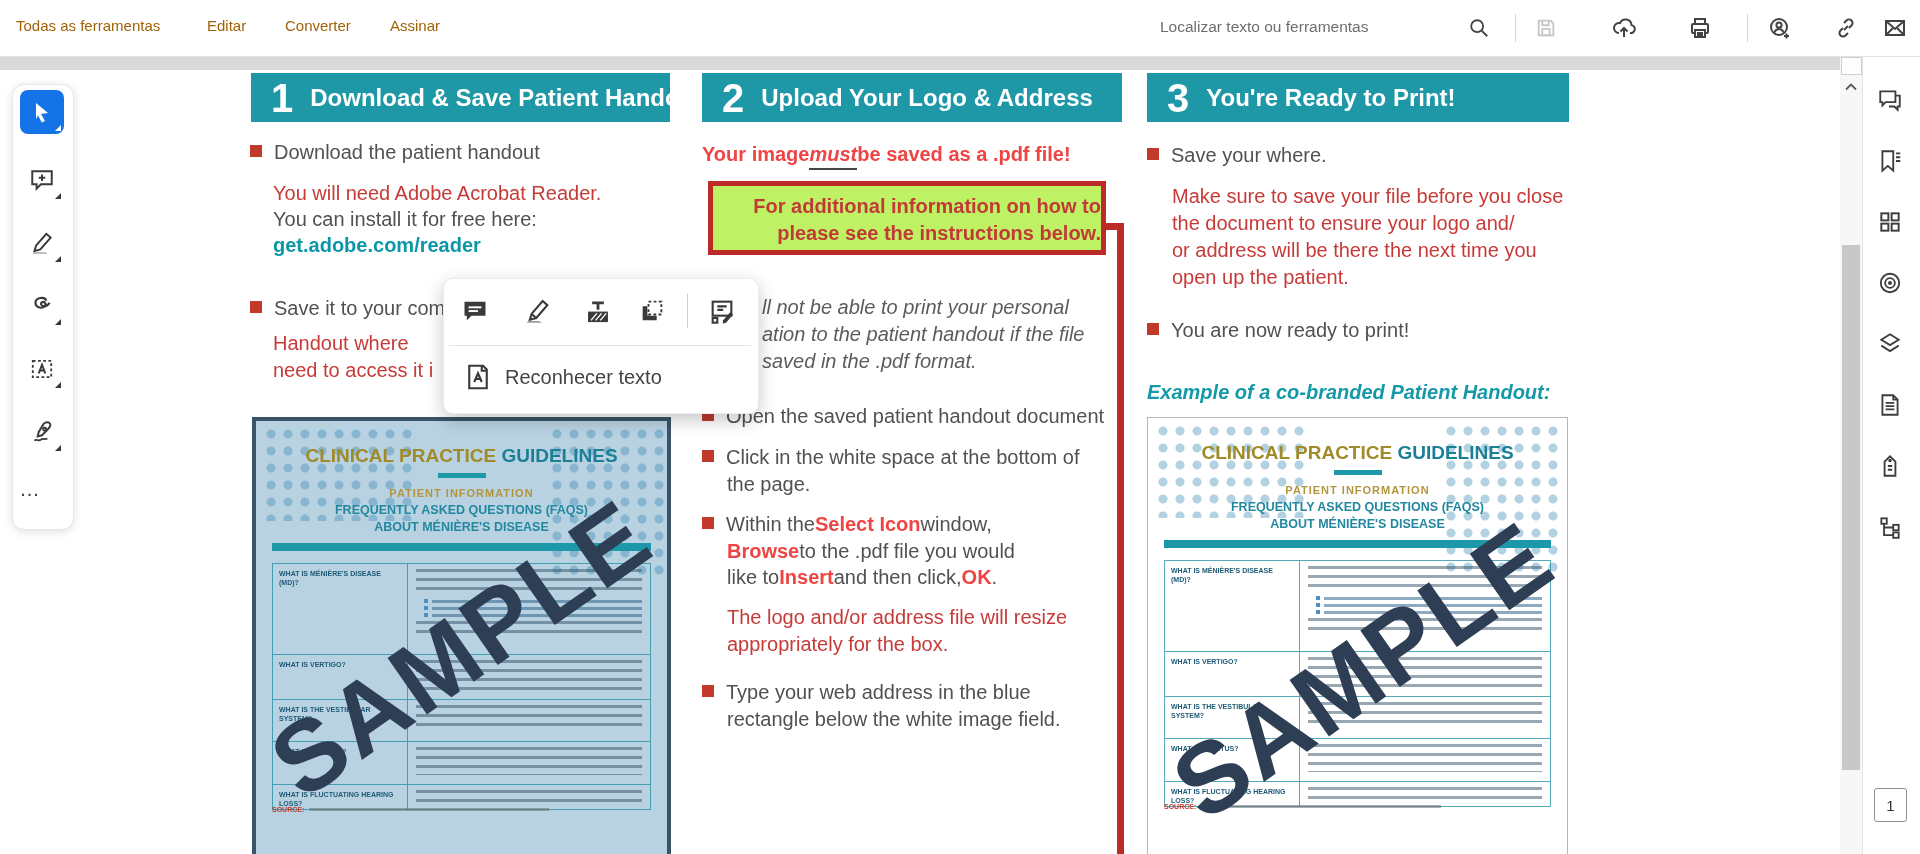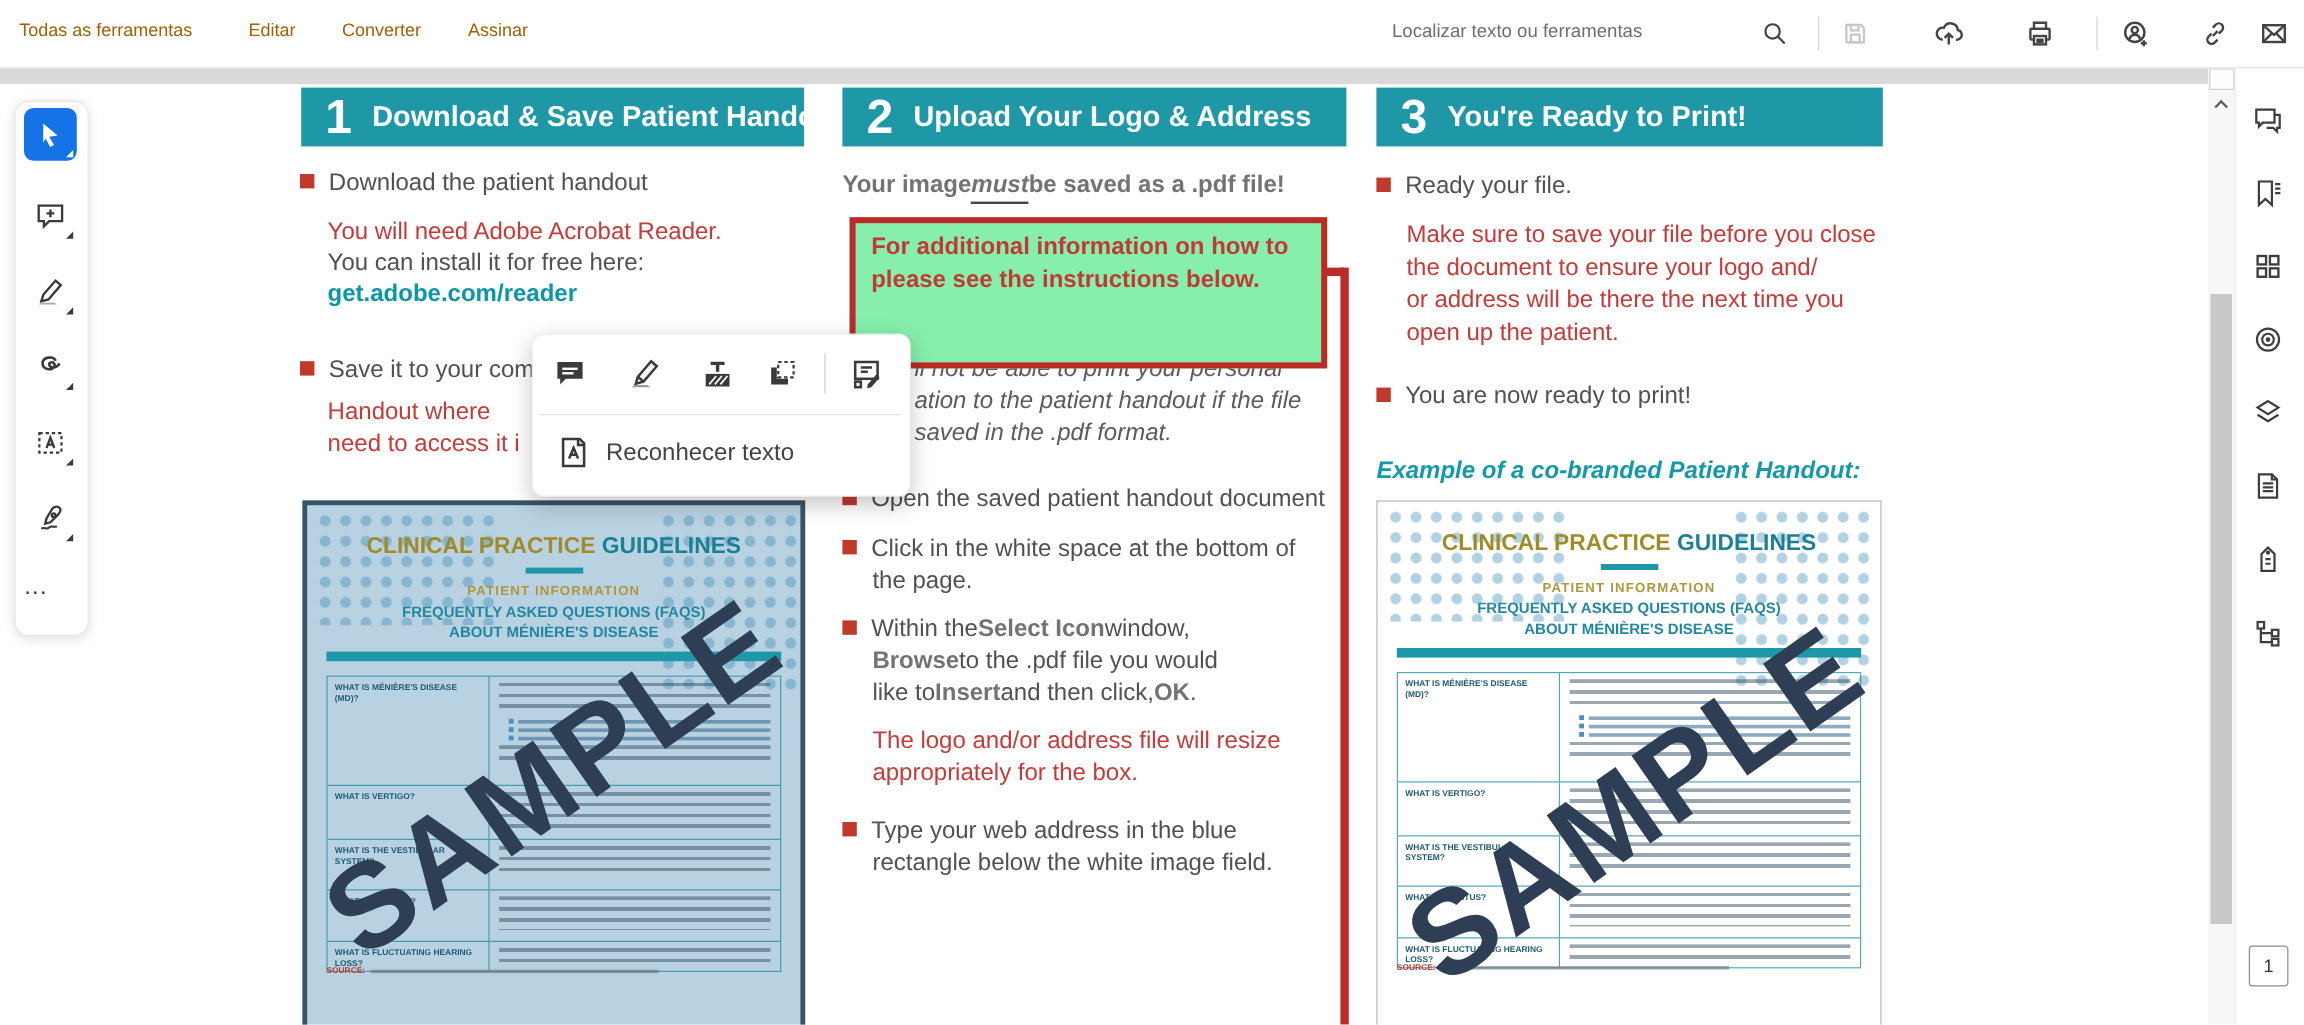--- a/index.html
+++ b/index.html
@@ -38,24 +38,24 @@
   
   .hdr{position:absolute;top:73px;height:49px;background:#1e98a6;color:#fff;display:flex;
        align-items:center;padding-left:20px;box-sizing:border-box;z-index:3;}
   .hdrnum{font-size:40px;font-weight:bold;margin-right:17px;line-height:1;}
   .hdrtitle{font-size:24px;font-weight:bold;white-space:nowrap;}
   .ln{position:absolute;font-size:20px;line-height:27px;color:#515151;white-space:nowrap;z-index:3;display:flex;}
   .sq{display:inline-block;width:12px;height:12px;background:#c0392b;margin-right:12px;margin-top:6px;flex:0 0 auto;}
   .red{color:#c63a38;}
   .tealink{color:#0b97a7;font-weight:bold;}
   .ital{font-style:italic;color:#5c5c5c;}
-  .bold{font-weight:bold;color:#737373;}
+  .bold{font-weight:bold;color:#ef4444;}
   .mustu{font-weight:bold;font-style:italic;border-bottom:2px solid #454545;}
-  .redbox{left:708px;top:181px;width:398px;height:126px;border:5px solid #bd2b28;box-sizing:border-box;
-          background:#86efac;z-index:4;padding:7px 0 0 13px;}
+  .redbox{left:708px;top:181px;width:398px;height:74px;border:5px solid #bd2b28;box-sizing:border-box;
+          background:#bef264;z-index:4;padding:7px 0 0 13px;text-align:right;}
   .redbox div{font-size:20px;line-height:27px;font-weight:bold;color:#c13a36;white-space:nowrap;}
   .examp{color:#1599a8;font-weight:bold;font-style:italic;font-size:20px;}
   .connv{left:1117px;top:223px;width:7px;height:631px;background:#bd2b28;z-index:5;}
   .connh{left:1102px;top:223px;width:18px;height:7px;background:#bd2b28;z-index:5;}
   
   .ctxmenu{left:443px;top:278px;width:314px;height:134px;background:#fff;border:1px solid #ececec;
            border-radius:10px;box-shadow:0 6px 18px rgba(0,0,0,.22);z-index:70;}
   .ctxicon{position:absolute;top:295px;width:32px;height:32px;display:flex;align-items:center;justify-content:center;cursor:pointer;z-index:71;}
   .ctxdiv{position:absolute;left:687px;top:294px;width:1px;height:34px;background:#cfcfcf;z-index:71;}
   .ctxsep{position:absolute;left:449px;top:345px;width:302px;height:1px;background:#e3e3e3;z-index:71;}
@@ -256,21 +256,21 @@
   <div class="ln" style="left:702px;top:679px">
       <span class="sq"></span>
       <span>Type your web address in the blue</span>
     </div>
   <div class="ln" style="left:727px;top:706px">
       <span>rectangle below the white image field.</span>
     </div>
 
   <div class="ln" style="left:1147px;top:142px">
       <span class="sq"></span>
-      <span>Ready your file.</span>
+      <span>Save your where.</span>
     </div>
   <div class="ln red" style="left:1172px;top:183px">
       <span>Make sure to save your file before you close</span>
     </div>
   <div class="ln red" style="left:1172px;top:210px">
       <span>the document to ensure your logo and/</span>
     </div>
   <div class="ln red" style="left:1172px;top:237px">
       <span>or address will be there the next time you</span>
     </div>

